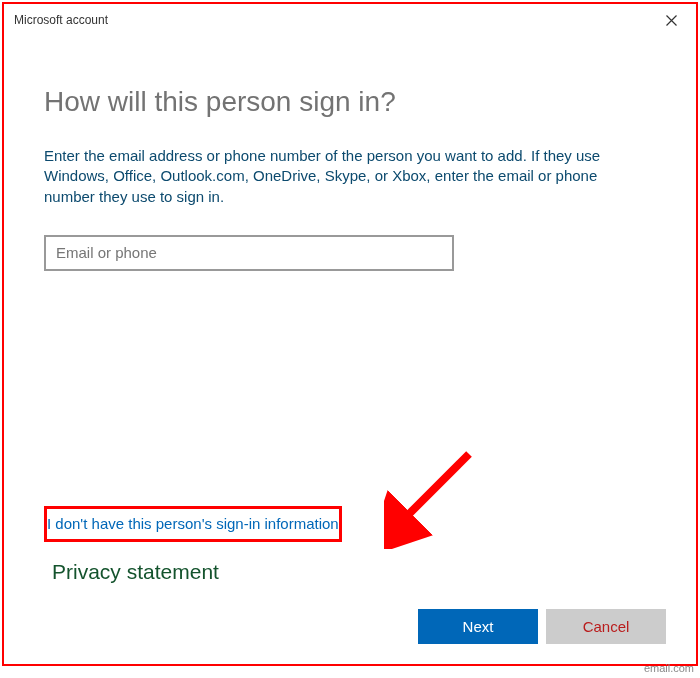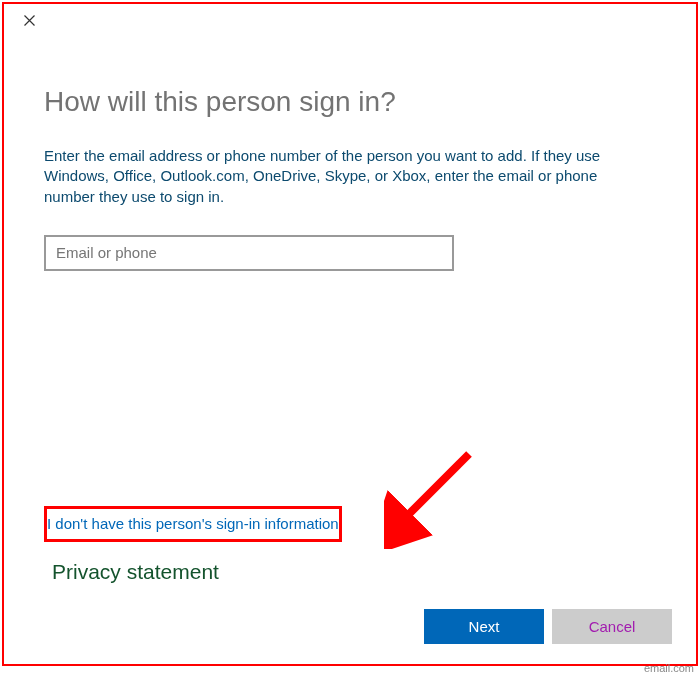--- a/index.html
+++ b/index.html
@@ -83,55 +83,56 @@
     .link2 {
       color: #14532d;
       font-size: 21px;
       cursor: pointer;
       margin-top: 14px;
       display: block;
       padding-left: 8px;
     }
     .button-bar {
       position: absolute;
-      right: 24px;
+      right: 30px;
       bottom: 20px;
       display: flex;
       gap: 8px;
     }
     .btn {
       width: 120px;
       height: 35px;
       border: none;
       font-size: 15px;
       font-family: inherit;
       cursor: pointer;
     }
     .btn-primary { background: #0067b8; color: #fff; }
-    .btn-secondary { background: #cccccc; color: #a21caf; }
+    .btn-secondary { background: #cccccc; color: #b91c1c; }
     .arrow {
       position: absolute;
       left: 380px;
       bottom: 115px;
       pointer-events: none;
     }
     .watermark {
       position: absolute;
       right: 6px;
       bottom: 4px;
       font-size: 11px;
       color: #888;
     }
   </style>
 </head>
 <body>
 
 <div class="outer">
 
   <div class="titlebar">
+    <span class="title">Microsoft account</span>
     <div class="close-icon">
       <svg width="11" height="11" viewBox="0 0 11 11">
           <path d="M0.5 0.5 L10.5 10.5 M10.5 0.5 L0.5 10.5" stroke="#333" stroke-width="1.2" fill="none"></path>
         </svg>
     </div>
   </div>
 
   <div class="content">
     <h1 class="heading">How will this person sign in?</h1>
     <p class="instructions">Enter the email address or phone number of the person you want to add. If they use Windows, Office, Outlook.com, OneDrive, Skype, or Xbox, enter the email or phone number they use to sign in.</p>

